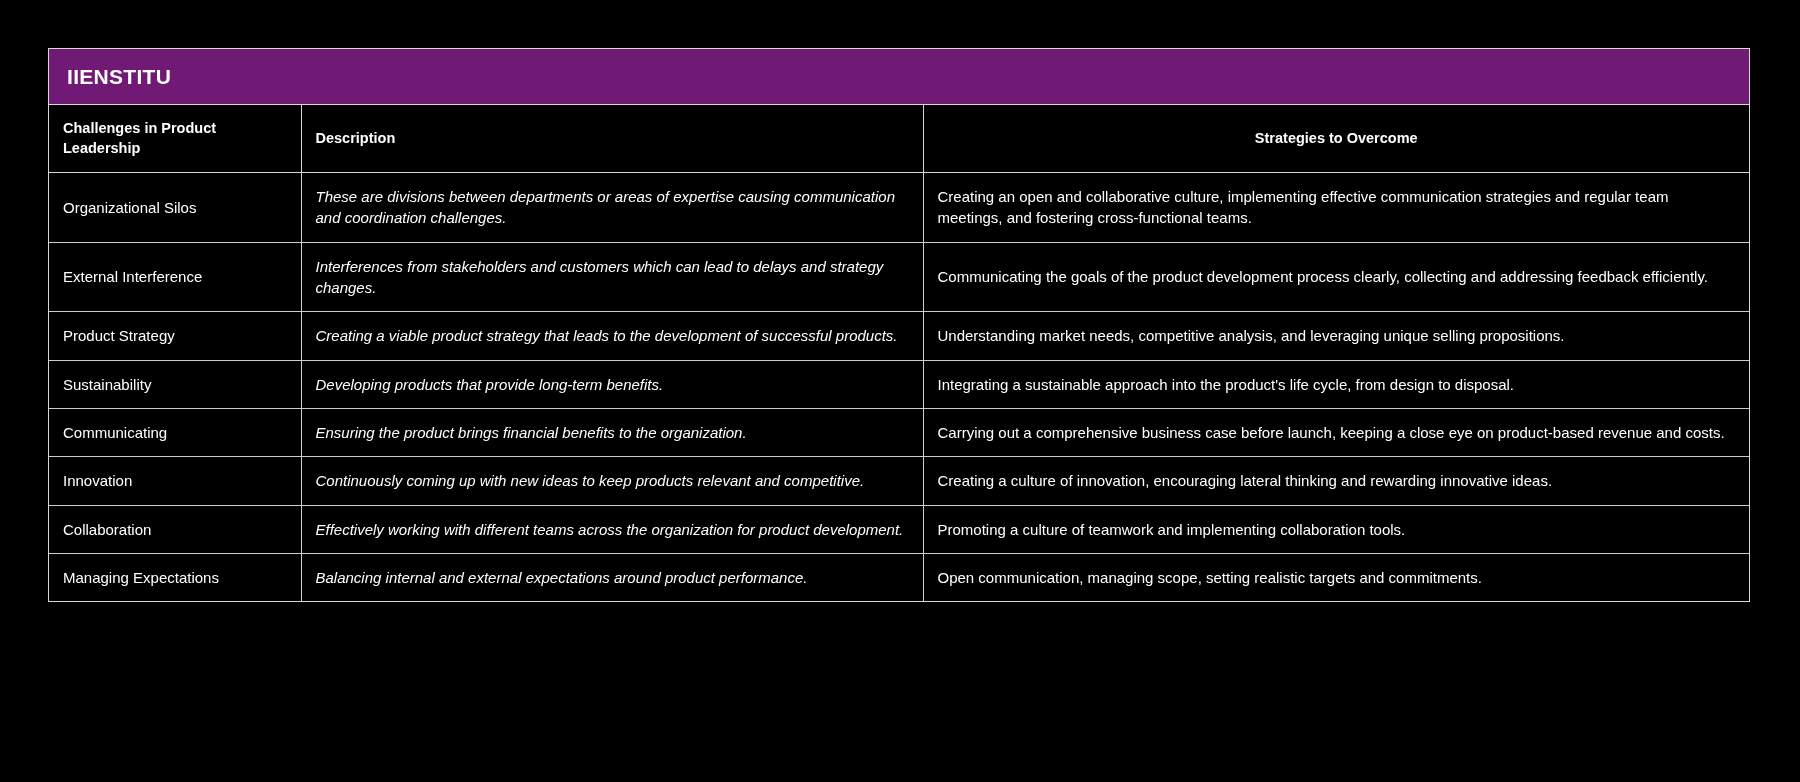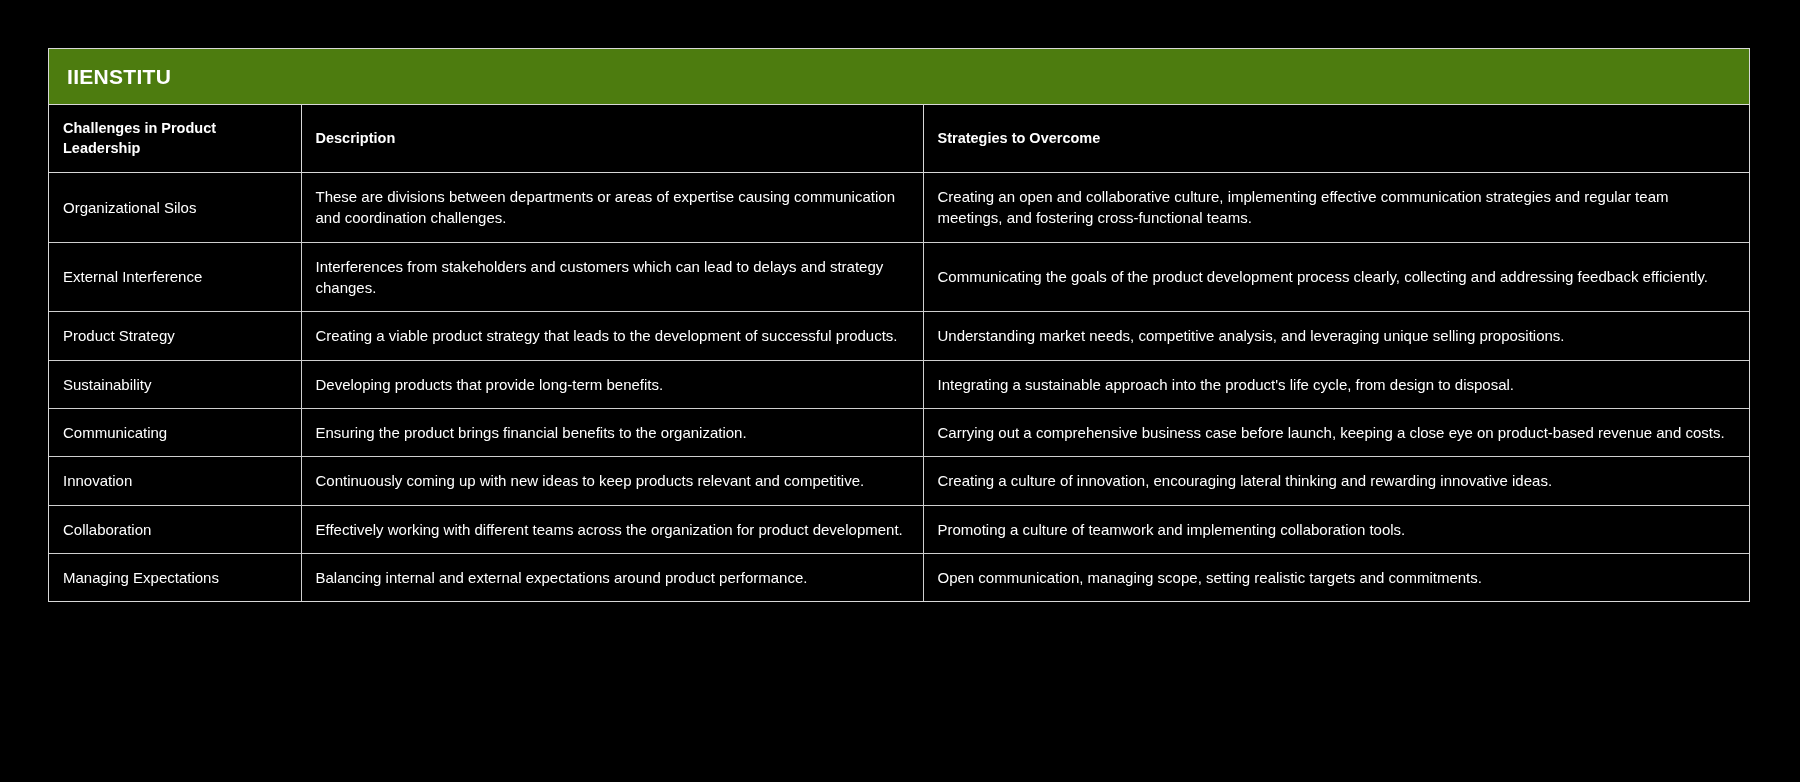--- a/index.html
+++ b/index.html
@@ -21,21 +21,21 @@
     position: relative;
     box-sizing: border-box;
   }
   .table-frame {
     position: absolute;
     left: 48px;
     top: 48px;
     width: 1702px;
     border: 1px solid #d8d8d8;
     box-sizing: border-box;
-    background: #4d7c0f;
+    background: #701a75;
   }
   .brand-bar {
     height: 56px;
     display: flex;
     align-items: center;
     padding: 0 18px;
     border-bottom: 1px solid #d8d8d8;
     box-sizing: border-box;
   }
   .brand-title {
@@ -60,40 +60,40 @@
     font-weight: bold;
     color: #ffffff;
     background: #000000;
     padding: 14px 14px;
     border-right: 1px solid #d8d8d8;
     border-bottom: 1px solid #d8d8d8;
     line-height: 1.35;
     box-sizing: border-box;
     height: 56px;
   }
-  table.data-table th:last-child { border-right: none; }
+  table.data-table th:last-child { border-right: none; text-align: center; }
 
   table.data-table td {
     text-align: left;
     vertical-align: middle;
     font-size: 15px;
     font-weight: normal;
     color: #ffffff;
     background: #000000;
     padding: 13px 14px;
     border-right: 1px solid #cfcfcf;
     border-bottom: 1px solid #cfcfcf;
     line-height: 1.42;
     box-sizing: border-box;
   }
   table.data-table td:last-child { border-right: none; }
   table.data-table tr:last-child td { border-bottom: none; }
 
   td.col-challenge { font-size: 15px; }
-  td.col-desc { font-size: 15px; }
+  td.col-desc { font-size: 15px; font-style: italic; }
   td.col-strategy { font-size: 15px; }
 </style>
 </head>
 <body>
 
 <div class="page">
   <div class="table-frame">
 
     <div class="brand-bar">
       <span class="brand-title">IIENSTITU</span>

